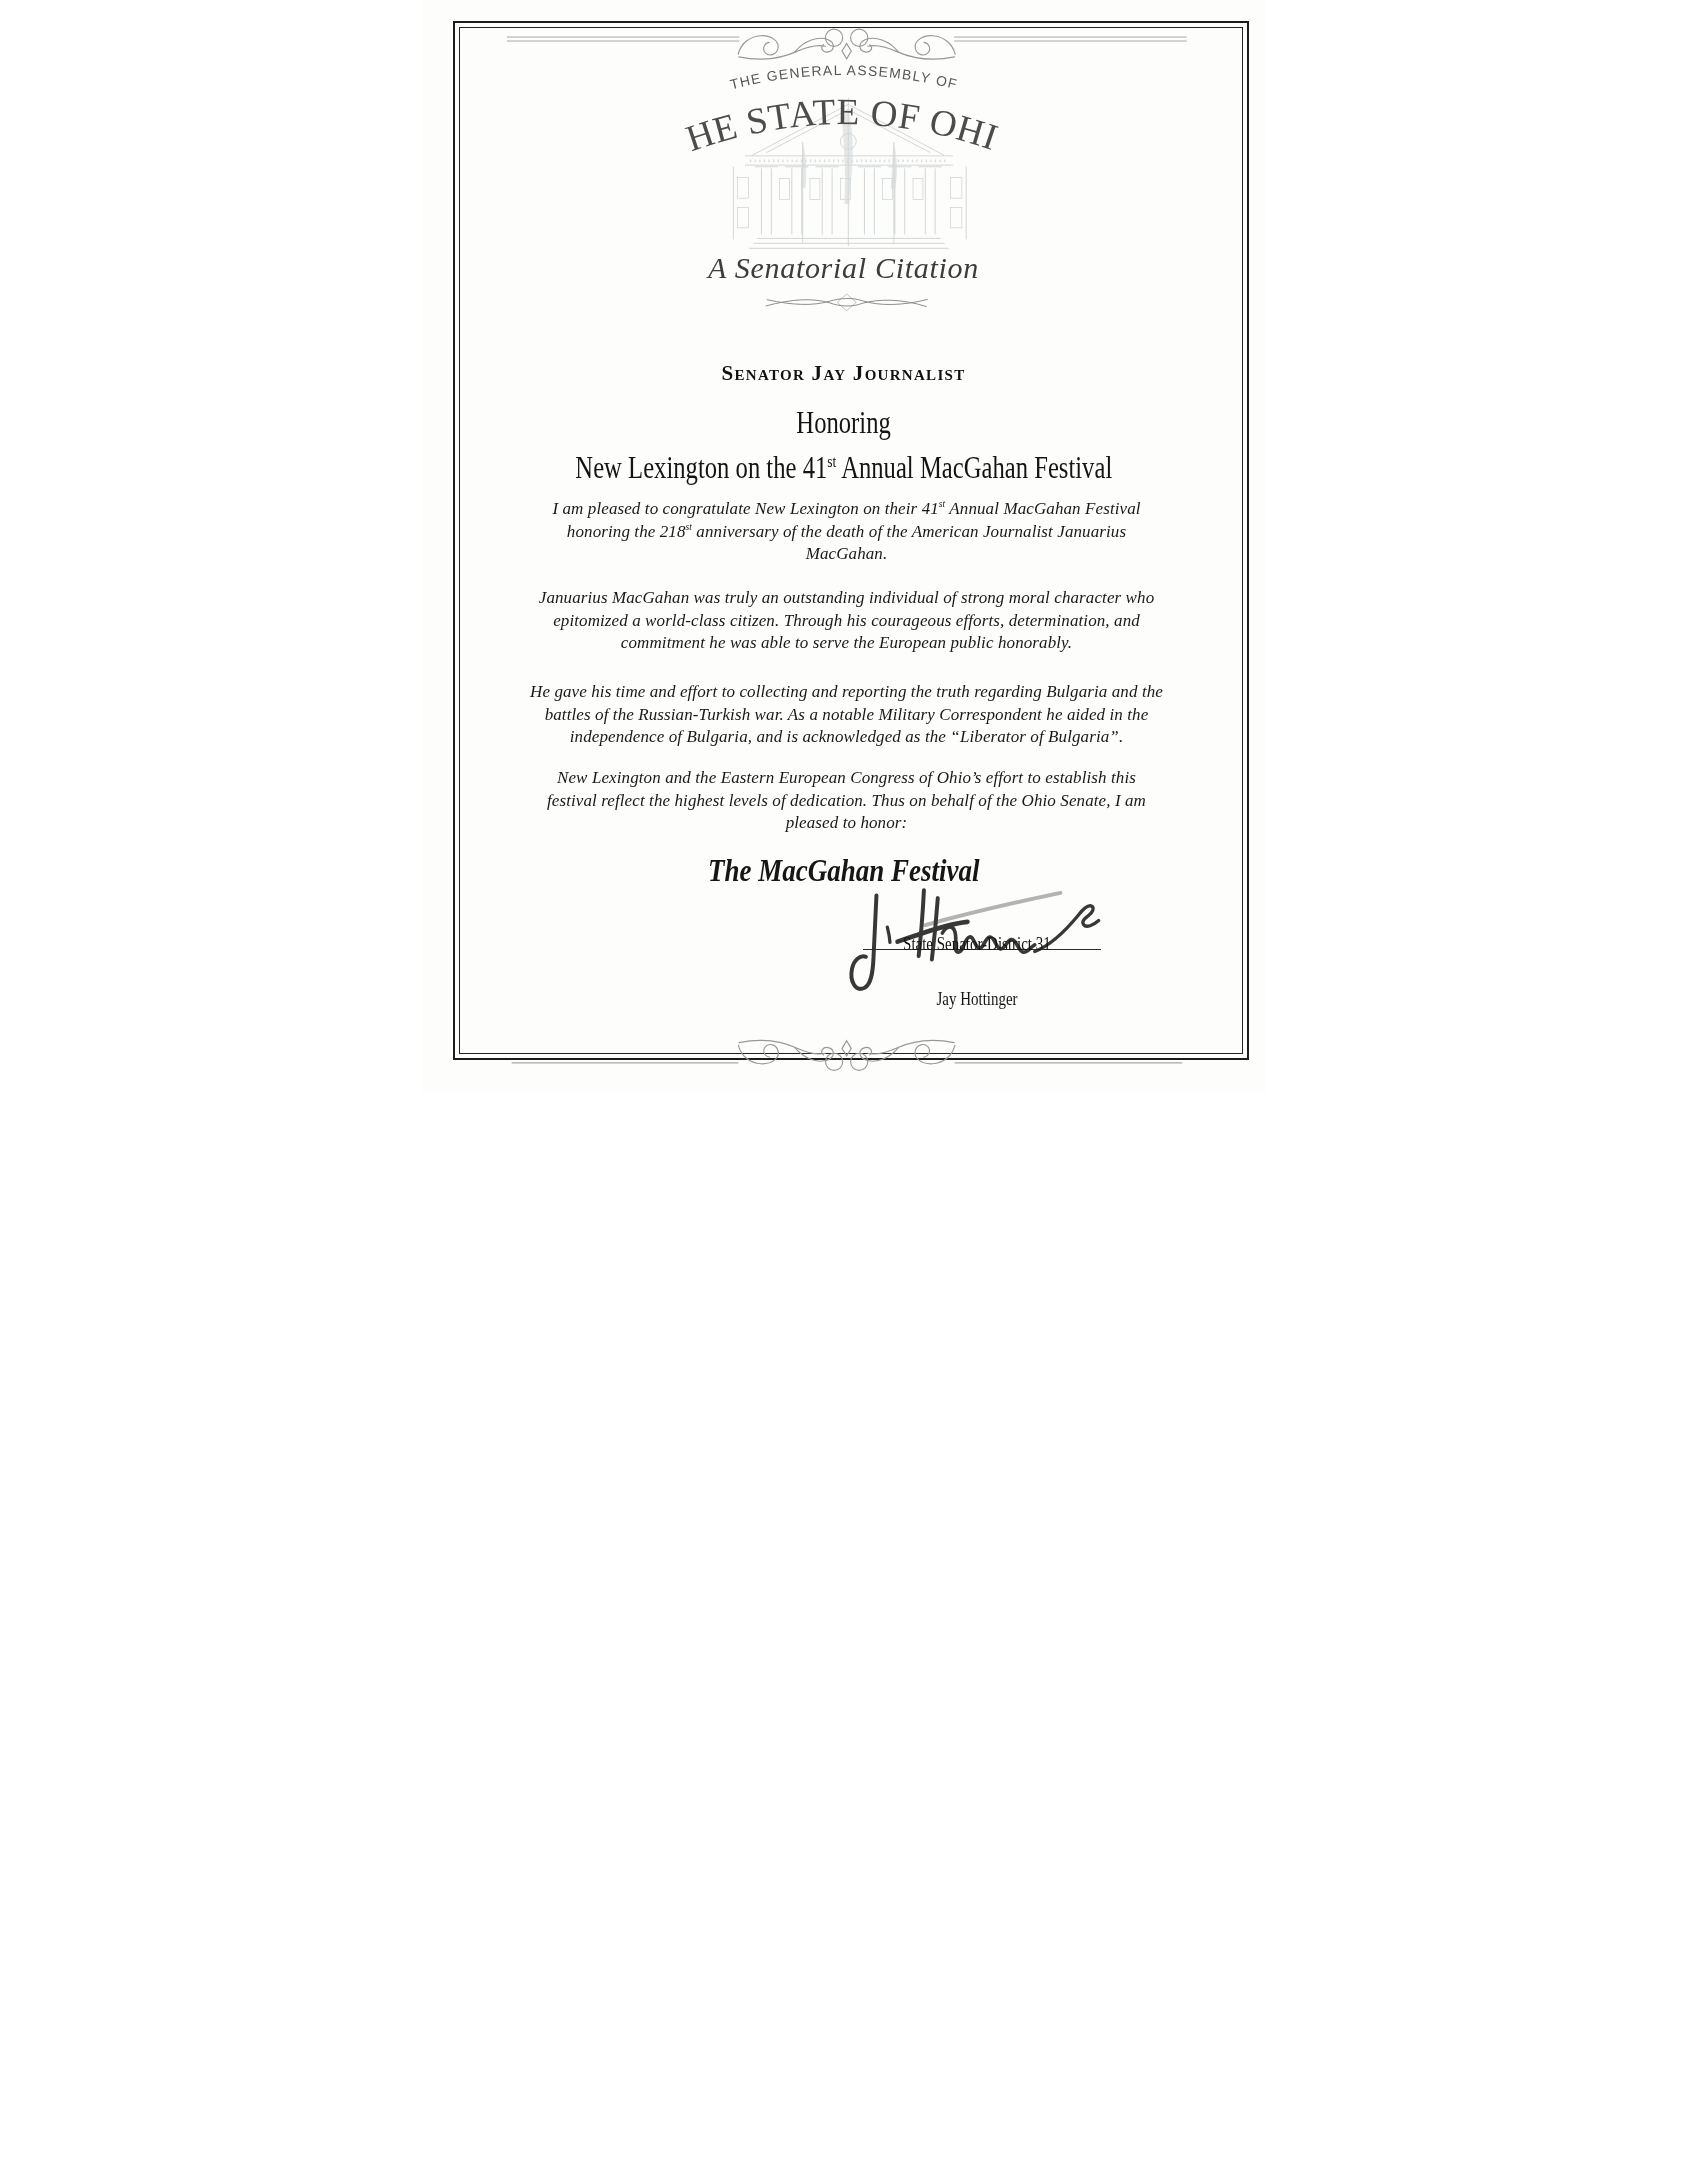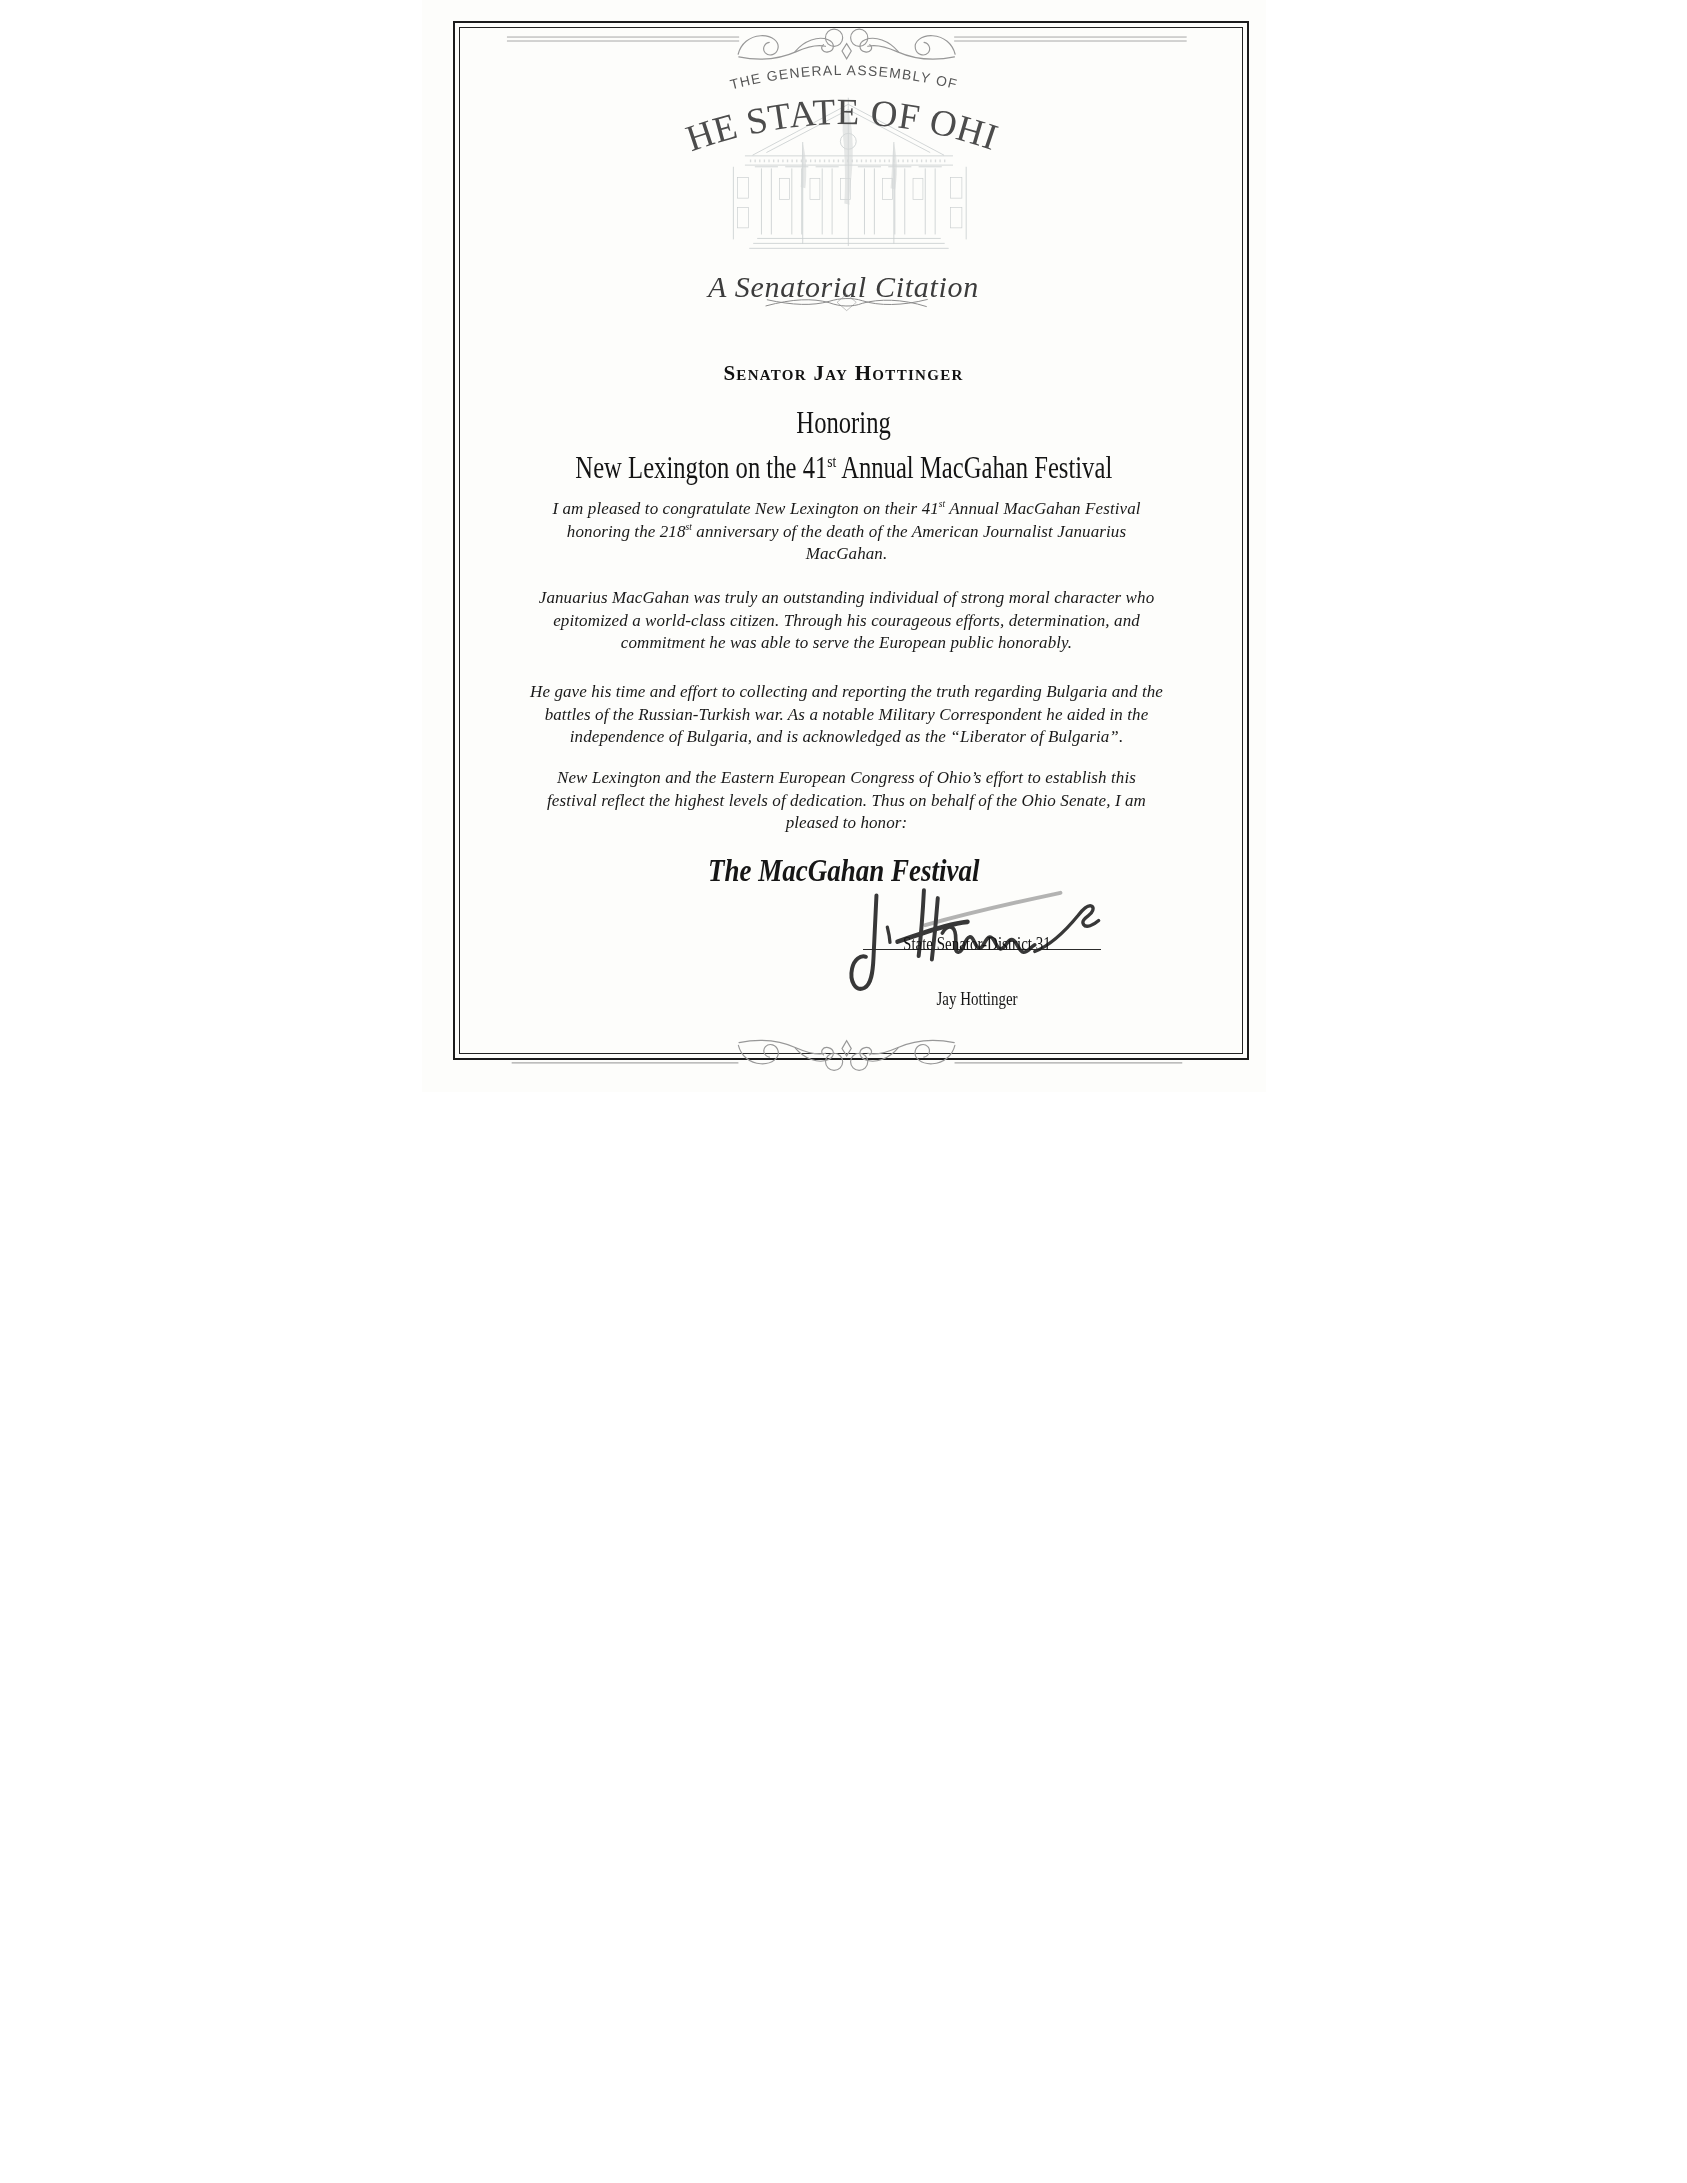--- a/index.html
+++ b/index.html
@@ -19,21 +19,21 @@
   .frame-inner{
     position:absolute;left:37px;top:27px;right:23px;bottom:38px;
     border:1.3px solid #222;
   }
   svg.deco{position:absolute;left:0;pointer-events:none;}
   .top-ornament{top:0;width:844px;height:86px;}
   .masthead{top:0;width:844px;height:284px;}
   .divider{top:284px;width:844px;height:40px;}
   .bottom-ornament{top:1009px;width:844px;height:99px;}
   .citation-title{
-    position:absolute;top:270px;left:0;width:100%;
+    position:absolute;top:251px;left:0;width:100%;
     text-align:center;
     font-style:italic;font-size:30px;color:#3c3c3c;
     letter-spacing:0.7px;
   }
   .senator-heading{
     position:absolute;top:361px;left:0;width:100%;
     text-align:center;
     font-variant:small-caps;font-weight:700;font-size:21px;
     letter-spacing:1.3px;color:#121212;
   }
@@ -174,21 +174,21 @@
   <div class="citation-title">A Senatorial Citation</div>
 
   <svg class="deco divider" viewBox="0 0 2550 120">
     <g fill="none" stroke="#8c8c8c" stroke-width="3">
       <path d="M 1042,47 C 1120,64 1180,66 1230,52 C 1262,42 1300,40 1330,50 C 1380,66 1450,66 1528,46"></path>
       <path d="M 1038,66 C 1120,44 1180,42 1230,56 C 1262,68 1300,70 1330,58 C 1380,44 1450,44 1525,68"></path>
       <path d="M 1283,30 L 1312,55 L 1283,80 L 1254,55 Z" stroke-width="2" opacity="0.8"></path>
     </g>
   </svg>
 
-  <div class="senator-heading">Senator Jay Hottinger</div>
+  <div class="senator-heading">Senator Jay Journalist</div>
 
   <div class="honoring-line honoring-1">
     <span class="stretch">Honoring</span>
   </div>
   <div class="honoring-line honoring-2">
     <span class="stretch"><span>New Lexington on the 41</span><sup>st</sup><span> Annual MacGahan Festival</span></span>
   </div>
 
   <div class="paragraph p1">
     <div class="bline"><span>I am pleased to congratulate New Lexington on their 41</span><sup>st</sup><span> Annual MacGahan Festival</span></div>

